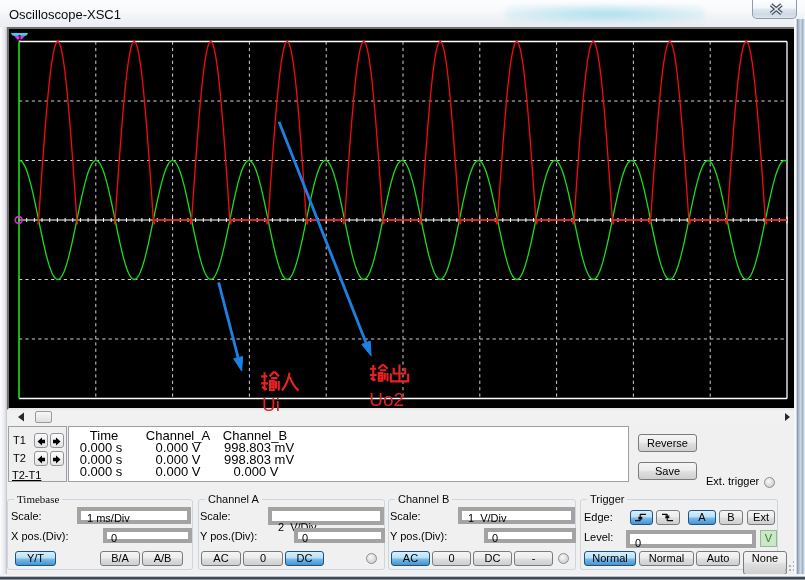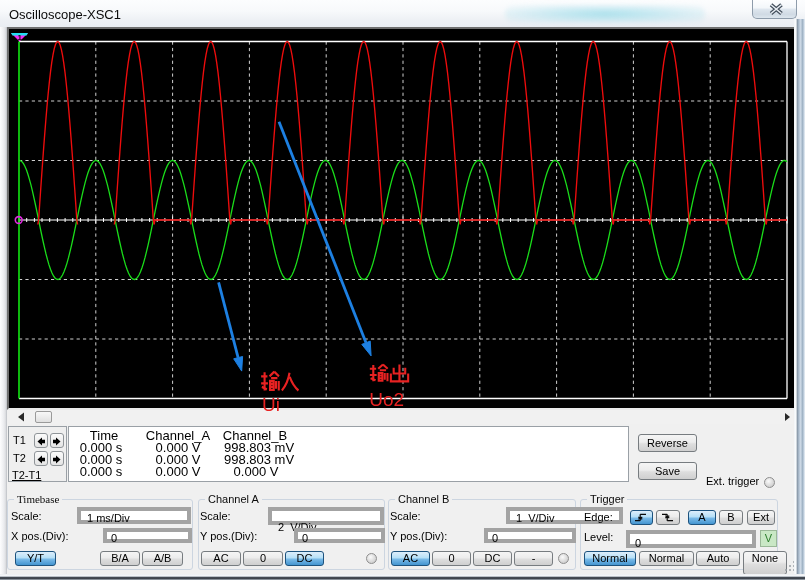--- a/index.html
+++ b/index.html
@@ -185,21 +185,21 @@
 <div class="lbl" style="left:200px;top:510px;">Scale:</div>
 <div class="inp" style="left:268px;top:507px;width:116px;height:17px;padding:10px 0 0 6px;">2&nbsp;&nbsp;V/Div</div>
 <div class="lbl" style="left:200px;top:530px;">Y pos.(Div):</div>
 <div class="inp" style="left:294px;top:528px;width:91px;height:15px;padding:0 0 0 4px;">0</div>
 <div class="btn" style="left:201px;top:551px;width:40px;height:15px;line-height:13px;">AC</div>
 <div class="btn" style="left:243px;top:551px;width:40px;height:15px;line-height:13px;">0</div>
 <div class="btn blue" style="left:285px;top:551px;width:39px;height:15px;line-height:13px;">DC</div>
 <div class="led" style="left:366px;top:553px;"></div>
 
 <div class="lbl" style="left:390px;top:510px;">Scale:</div>
-<div class="inp" style="left:458px;top:507px;width:117px;height:17px;padding:1px 0 0 6px;margin-left:48px;">1&nbsp;&nbsp;V/Div</div>
+<div class="inp" style="left:458px;top:507px;width:117px;height:17px;padding:1px 0 0 6px;">1&nbsp;&nbsp;V/Div</div>
 <div class="lbl" style="left:390px;top:530px;">Y pos.(Div):</div>
 <div class="inp" style="left:484px;top:528px;width:92px;height:15px;padding:0 0 0 4px;">0</div>
 <div class="btn blue" style="left:391px;top:551px;width:39px;height:15px;line-height:13px;">AC</div>
 <div class="btn" style="left:432px;top:551px;width:39px;height:15px;line-height:13px;">0</div>
 <div class="btn" style="left:473px;top:551px;width:39px;height:15px;line-height:13px;">DC</div>
 <div class="btn" style="left:514px;top:551px;width:39px;height:15px;line-height:13px;">-</div>
 <div class="led" style="left:558px;top:553px;"></div>
 
 <div class="lbl" style="left:584px;top:511px;">Edge:</div>
 <div class="btn blue" style="left:630px;top:510px;width:23px;height:15px;"><svg width="21" height="13">

